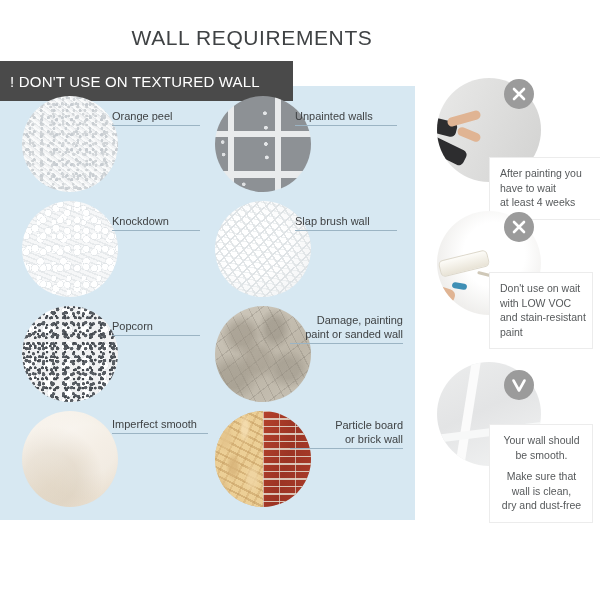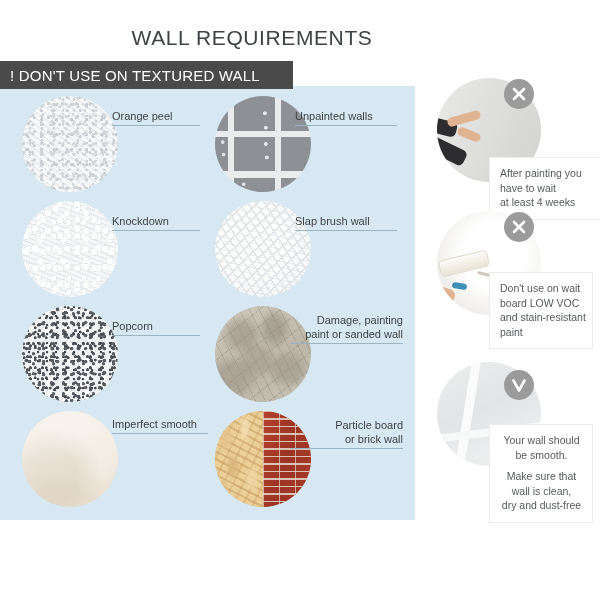--- a/index.html
+++ b/index.html
@@ -22,21 +22,21 @@
   
   .blue-panel {
     position: absolute; left: 0; top: 86px;
     width: 415px; height: 434px;
     background: #d7e8f2;
   }
 
   
   .banner {
     position: absolute; left: 0; top: 61px;
-    width: 293px; height: 28px;
+    width: 293px; height: 40px;
     background: #4a4a4a;
     display: flex; align-items: center;
   }
   .banner-text {
     color: #ffffff; font-size: 15px; letter-spacing: 0.2px;
     padding-left: 10px; white-space: nowrap;
   }
 
   
   .tex-item { position: absolute; }
@@ -327,21 +327,21 @@
       <div class="roller-grip" style="left:15px; top:72px; width:15px; height:6px; transform:rotate(10deg);"></div>
       <div class="hand2" style="left:-8px; top:76px; width:26px; height:14px; transform:rotate(18deg);"></div>
     </div>
     <div class="rc-badge" style="left:504px; top:212px;">
       <svg width="30" height="30" viewBox="0 0 30 30" aria-hidden="true">
         <path d="M10 10 L20 20 M20 10 L10 20" stroke="#ffffff" stroke-width="2.6" stroke-linecap="round"></path>
       </svg>
     </div>
     <div class="rc-caption" style="left:489px; top:272px; width:104px;">
       <p>Don't use on wait</p>
-      <p>board LOW VOC</p>
+      <p>with LOW VOC</p>
       <p>and stain-resistant</p>
       <p>paint</p>
     </div>
   </div>
 
   <div class="rc">
     <div class="rc-photo ph-smooth" style="left:437px; top:362px;">
       <div class="corner-v" style="left:26px; top:-10px; width:9px; height:130px; transform:rotate(9deg);"></div>
       <div class="corner-h" style="left:-10px; top:66px; width:130px; height:8px; transform:rotate(-7deg);"></div>
     </div>

